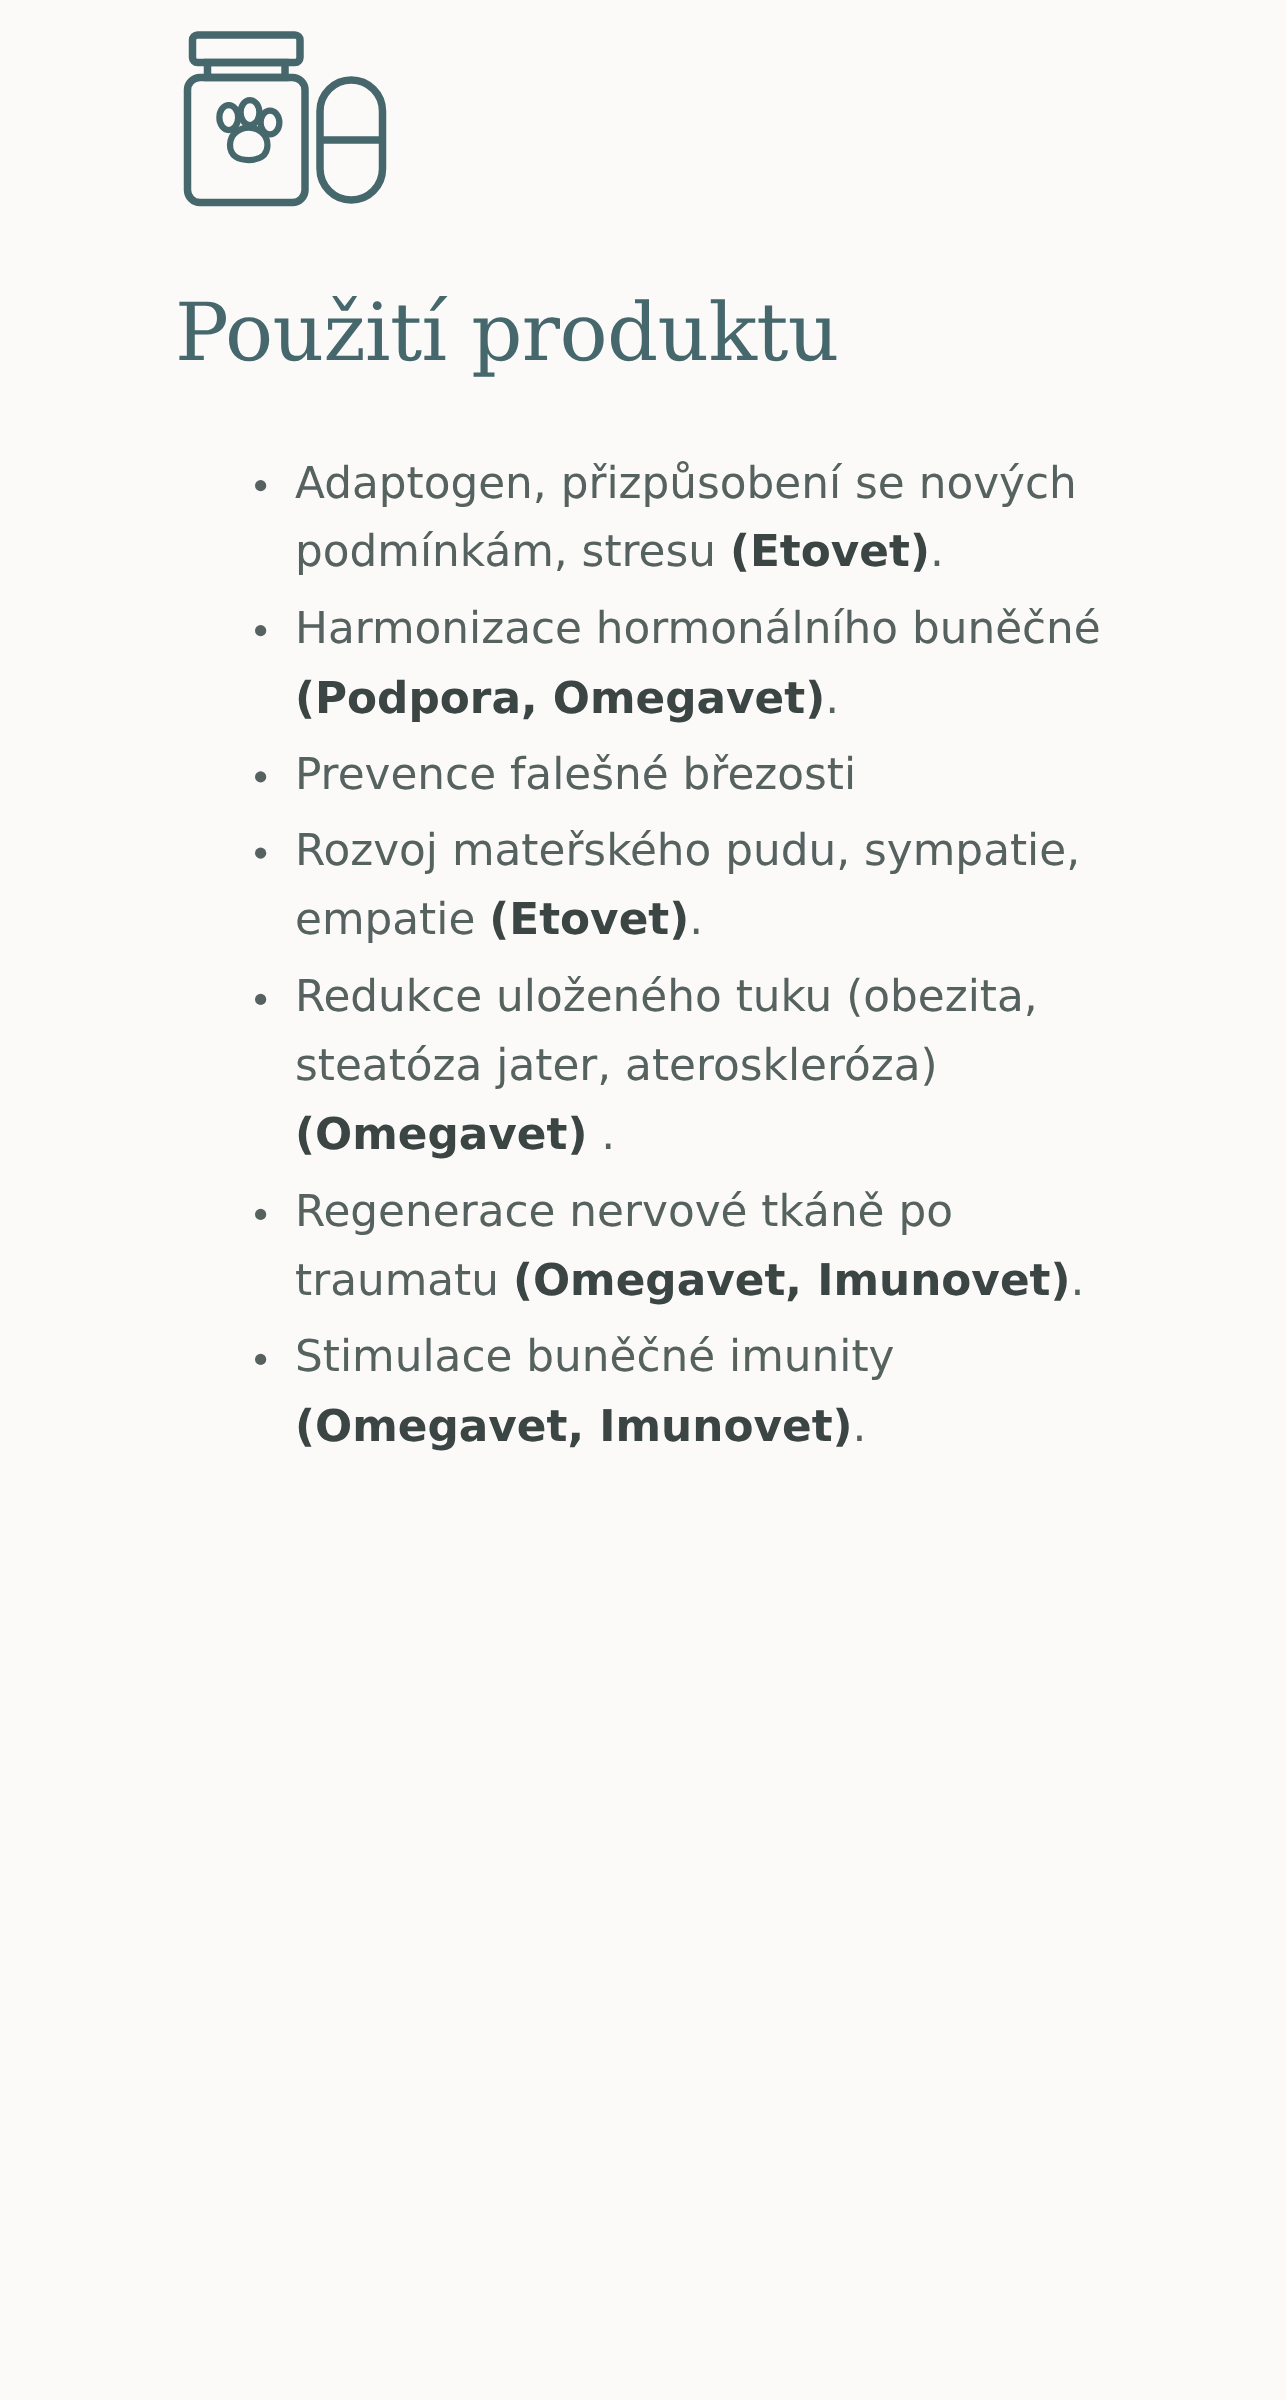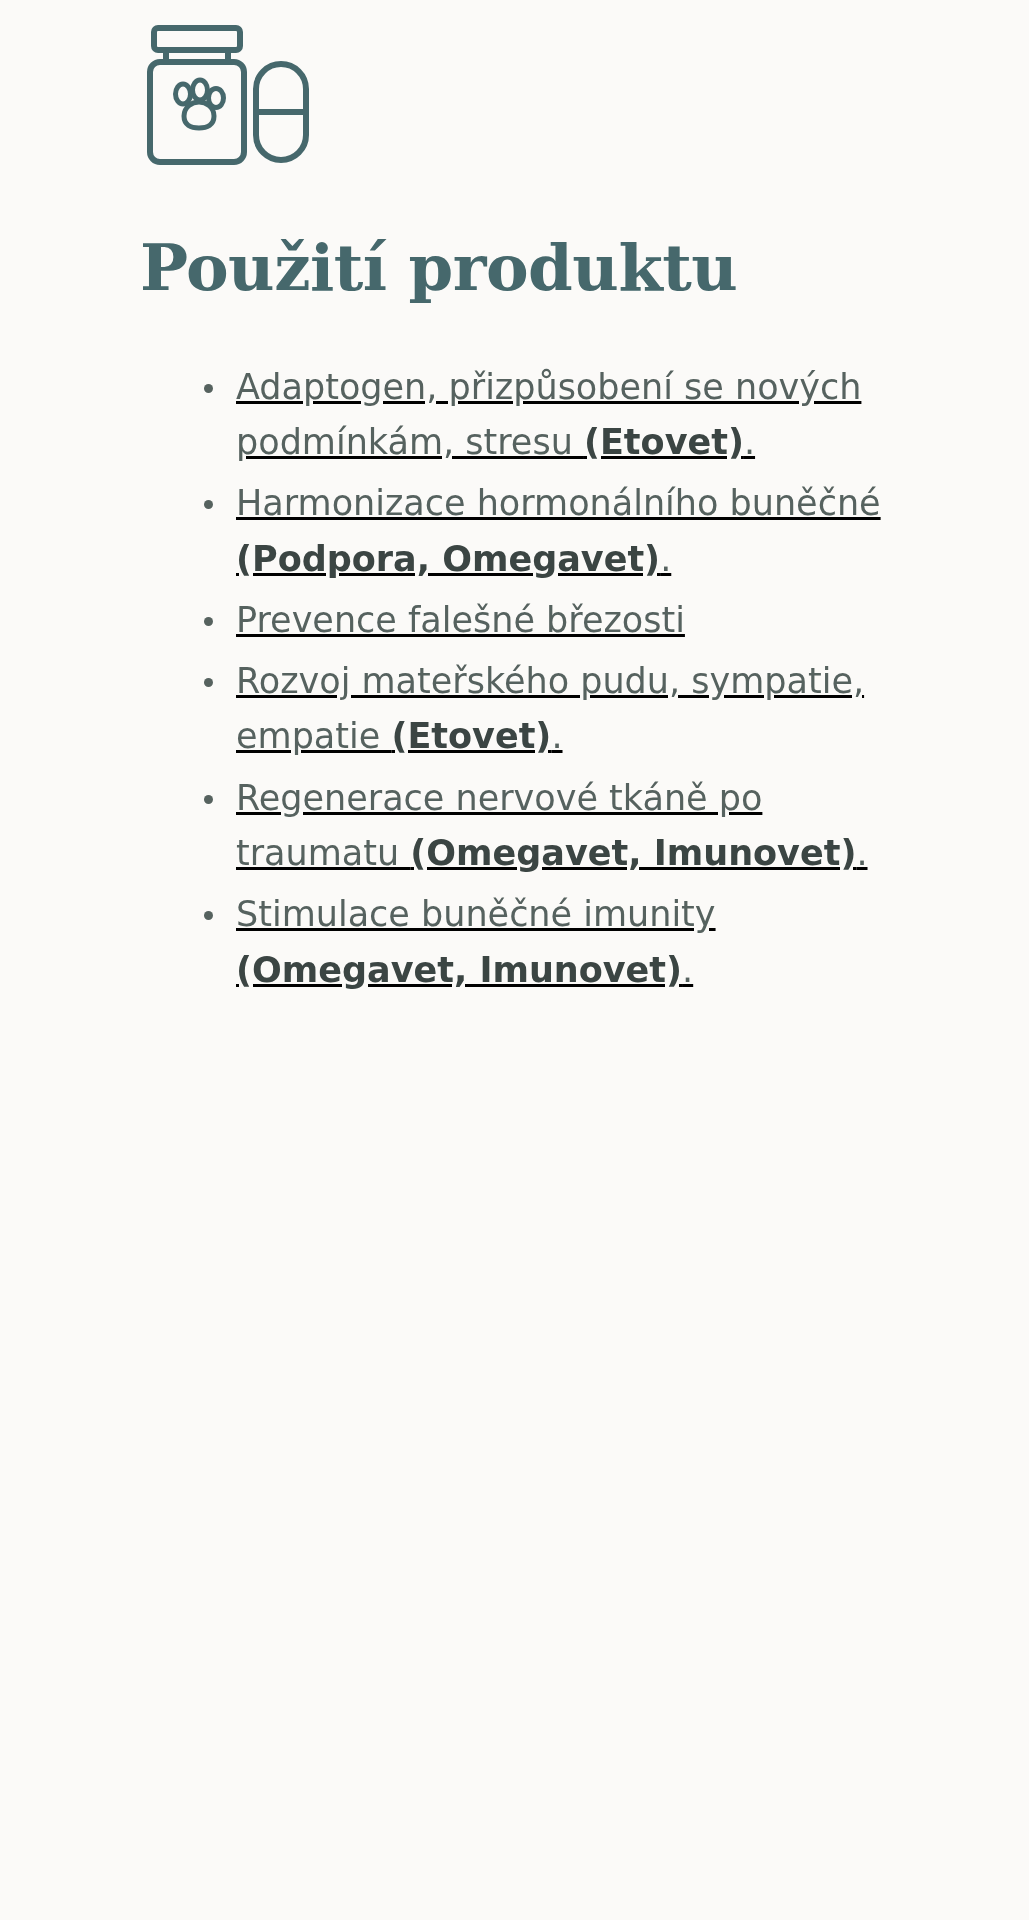--- a/index.html
+++ b/index.html
@@ -25,31 +25,30 @@
     width: 180px;
     height: 160px;
     display: block;
   }
   .icon-wrap svg {
     display: block;
   }
   h1.title {
     margin: 0 0 56px 0;
     font-family: "DejaVu Serif", serif;
-    font-weight: 700;
+    font-weight: 400;
     font-size: 64px;
     line-height: 1.12;
     letter-spacing: -0.5px;
     color: #46686c;
   }
   ul.usage-list {
     margin: 0;
     padding: 0 0 0 62px;
     list-style: none;
-    text-decoration: underline;
   }
   ul.usage-list > li {
     position: relative;
     font-size: 35px;
     line-height: 1.58;
     color: #56625f;
     margin: 0 0 6px 0;
     font-weight: 400;
     padding-left: 34px;
     max-width: 690px;
@@ -93,17 +92,18 @@
     </svg>
   </div>
 
   <h1 class="title" style="color: rgb(70, 104, 108);">Použití produktu</h1>
 
   <ul class="usage-list" id="usage-list">
       <li><span>Adaptogen, přizpůsobení se nových podmínkám, stresu </span><b>(Etovet)</b><span>.</span></li>
       <li><span>Harmonizace hormonálního buněčné </span><b>(Podpora, Omegavet)</b><span>.</span></li>
       <li><span>Prevence falešné březosti</span></li>
       <li><span>Rozvoj mateřského pudu, sympatie, empatie </span><b>(Etovet)</b><span>.</span></li>
+      <li><span>Redukce uloženého tuku (obezita, steatóza jater, ateroskleróza) </span><b>(Omegavet)</b><span> .</span></li>
       <li><span>Regenerace nervové tkáně po traumatu </span><b>(Omegavet, Imunovet)</b><span>.</span></li>
       <li><span>Stimulace buněčné imunity </span><b>(Omegavet, Imunovet)</b><span>.</span></li>
     </ul>
 
 </div>
 
 </body></html>

